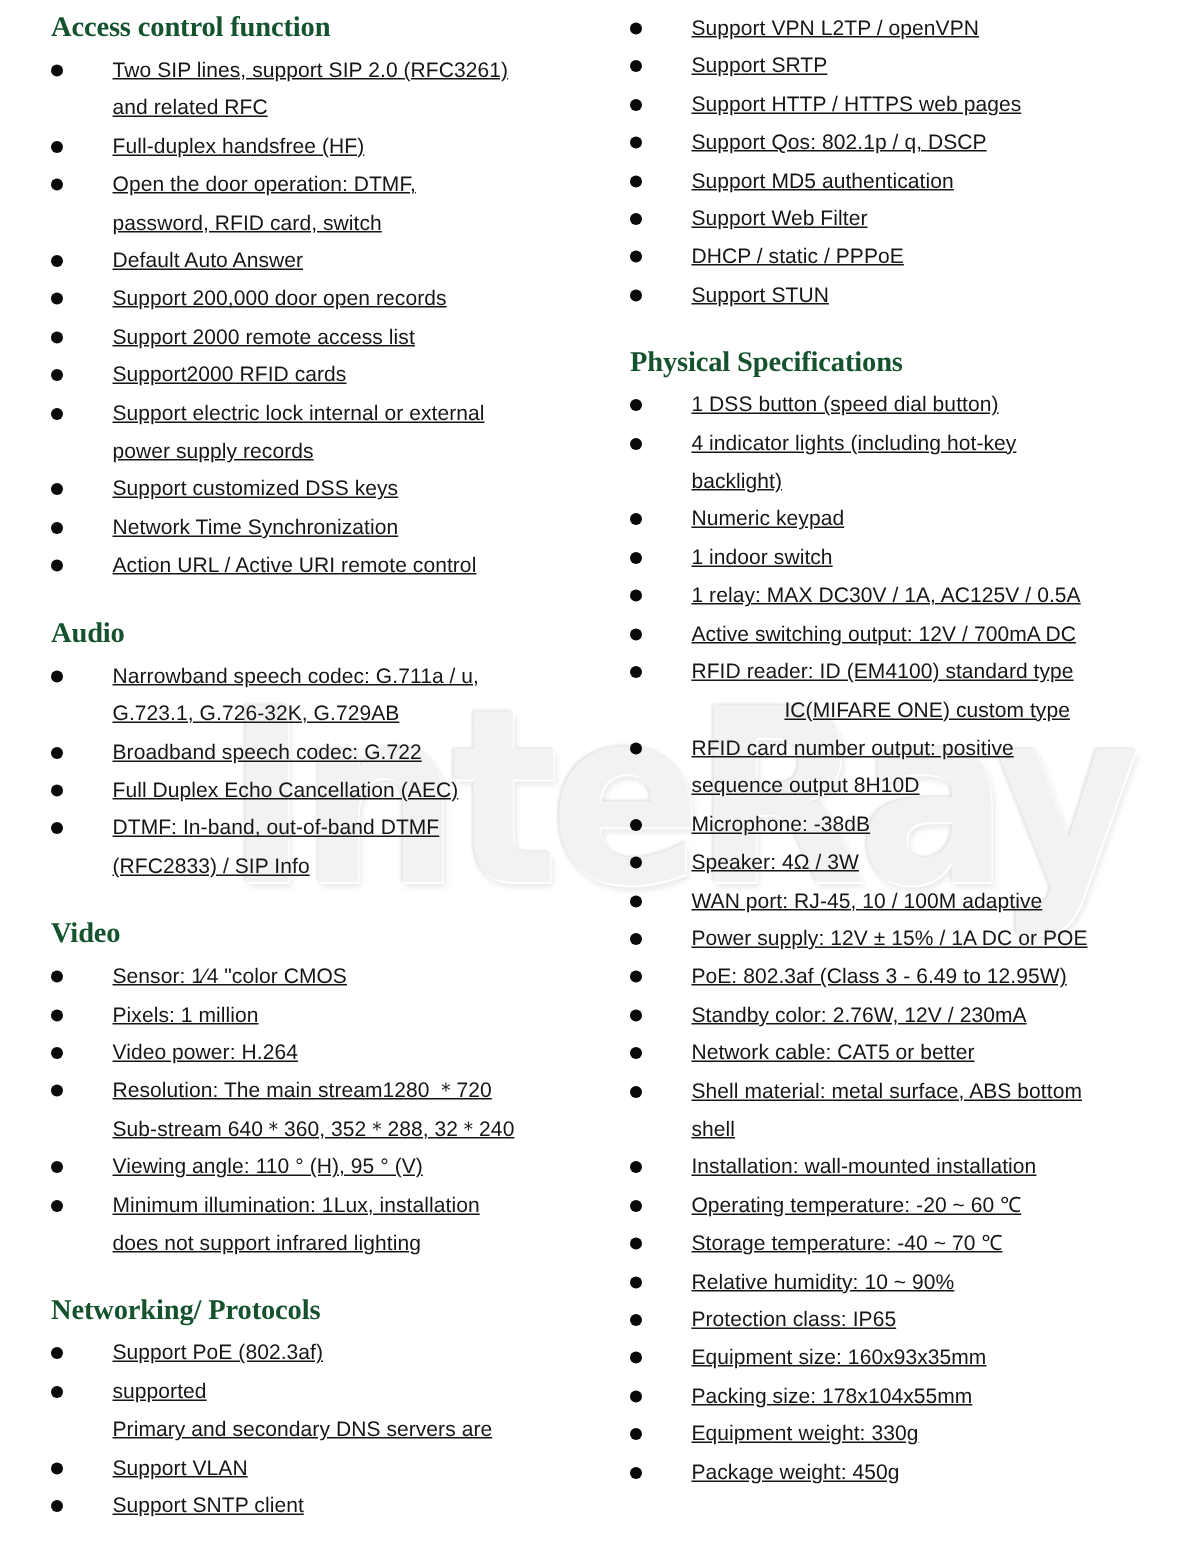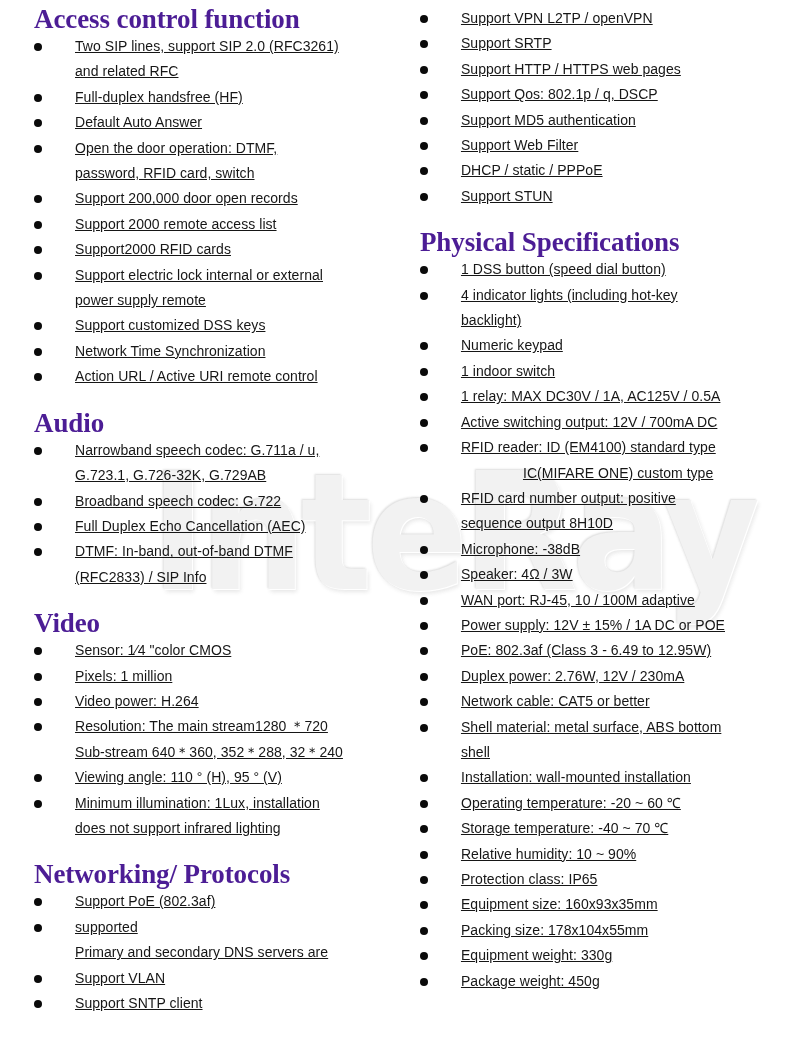--- a/index.html
+++ b/index.html
@@ -60,23 +60,23 @@
   .column {
     box-sizing: border-box;
   }
   .column.left  { width: 392px; padding-left: 10px; }
   .column.right { width: 386px; padding-left: 10px; }
 
   
   .section-heading {
     font-family: "Liberation Serif", "DejaVu Serif", serif;
     font-weight: bold;
-    font-size: 27px;
+    font-size: 19px;
     line-height: 26px;
-    color: #4c1d95;
+    color: #14532d;
     margin: 0 0 2px 12px;
     letter-spacing: -0.1px;
     white-space: nowrap;
   }
   .section:not(:first-child) .section-heading {
     margin-top: 20px;
   }
 
   
   ul.spec-list {
@@ -128,43 +128,43 @@
             <span class="bullet"></span>
             <span class="txt">Two SIP lines, support SIP 2.0 (RFC3261)</span>
             <span class="txt">and related RFC</span>
           </li>
           <li>
             <span class="bullet"></span>
             <span class="txt">Full-duplex handsfree (HF)</span>
           </li>
           <li>
             <span class="bullet"></span>
-            <span class="txt">Default Auto Answer</span>
-          </li>
-          <li>
-            <span class="bullet"></span>
             <span class="txt">Open the door operation: DTMF,</span>
             <span class="txt">password, RFID card, switch</span>
           </li>
           <li>
             <span class="bullet"></span>
+            <span class="txt">Default Auto Answer</span>
+          </li>
+          <li>
+            <span class="bullet"></span>
             <span class="txt">Support 200,000 door open records</span>
           </li>
           <li>
             <span class="bullet"></span>
             <span class="txt">Support 2000 remote access list</span>
           </li>
           <li>
             <span class="bullet"></span>
             <span class="txt">Support2000 RFID cards</span>
           </li>
           <li>
             <span class="bullet"></span>
             <span class="txt">Support electric lock internal or external</span>
-            <span class="txt">power supply remote</span>
+            <span class="txt">power supply records</span>
           </li>
           <li>
             <span class="bullet"></span>
             <span class="txt">Support customized DSS keys</span>
           </li>
           <li>
             <span class="bullet"></span>
             <span class="txt">Network Time Synchronization</span>
           </li>
           <li>
@@ -340,21 +340,21 @@
           <li>
             <span class="bullet"></span>
             <span class="txt">Power supply: 12V ± 15% / 1A DC or POE</span>
           </li>
           <li>
             <span class="bullet"></span>
             <span class="txt">PoE: 802.3af (Class 3 - 6.49 to 12.95W)</span>
           </li>
           <li>
             <span class="bullet"></span>
-            <span class="txt">Duplex power: 2.76W, 12V / 230mA</span>
+            <span class="txt">Standby color: 2.76W, 12V / 230mA</span>
           </li>
           <li>
             <span class="bullet"></span>
             <span class="txt">Network cable: CAT5 or better</span>
           </li>
           <li>
             <span class="bullet"></span>
             <span class="txt">Shell material: metal surface, ABS bottom</span>
             <span class="txt">shell</span>
           </li>

